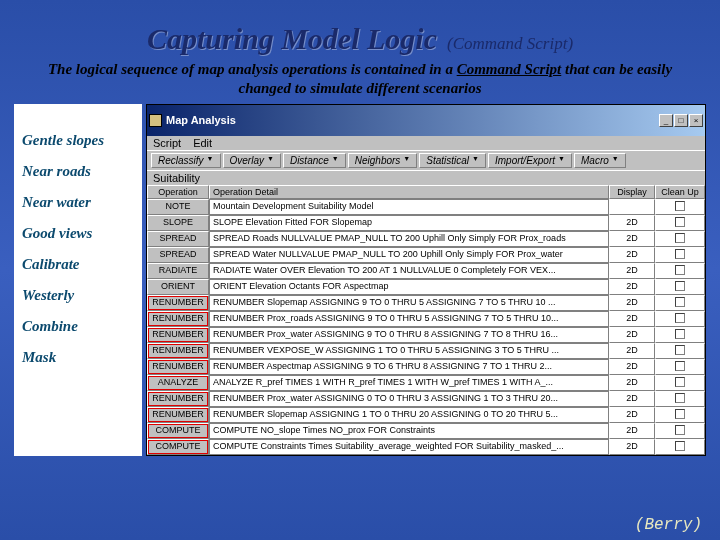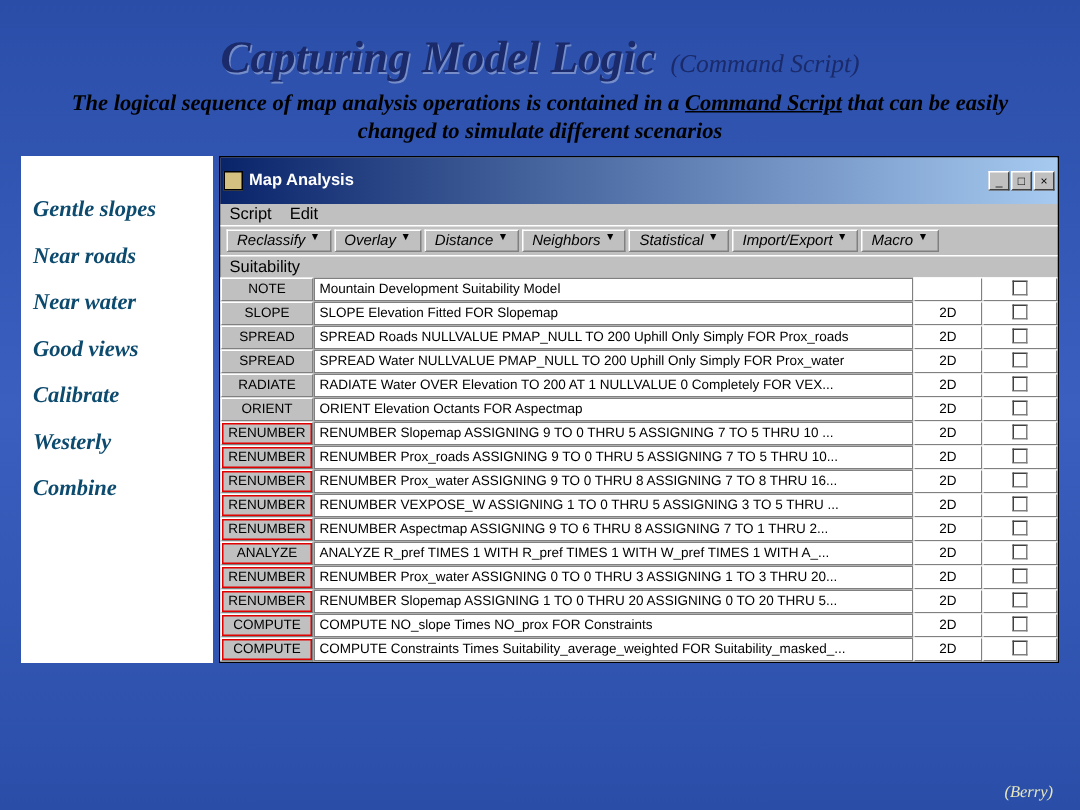--- a/index.html
+++ b/index.html
@@ -35,21 +35,21 @@
   .grid-hdr > div, .grid-row > div { border: 1px solid #808080; border-top-color: #fff; border-left-color: #fff; padding: 1px 3px; background: #c0c0c0; overflow: hidden; white-space: nowrap; }
   .grid-row > div:nth-child(2) { background: #fff; border: 1px solid #808080; }
   .c-op   { width: 62px; text-align: center; }
   .c-det  { flex: 1; }
   .c-disp { width: 46px; text-align: center; }
   .c-cln  { width: 50px; text-align: center; }
   .grid-row .c-cln, .grid-row .c-disp { background: #fff; }
   .grid-row .c-disp { text-align: center; }
   .hl-red .c-op { box-shadow: inset 0 0 0 1px #e00000; }
   .cb { display:inline-block; width:10px; height:10px; border:1px solid #808080; border-top-color:#404040; border-left-color:#404040; background:#fff; }
-  .credit { position: absolute; right: 18px; bottom: 6px; font-style: italic; font-size: 11px; color: #e8e8c0; }
+  .credit { position: absolute; right: 18px; bottom: 6px; font-style: italic; font-size: 16px; color: #e8e8c0; font-family: Liberation Mono, monospace; }
   .grid-body { background:#fff; }
 </style>
 </head>
 <body>
 
 <div class="title">
   <span class="title-main">Capturing Model Logic</span>
   <span class="title-sub">(Command Script)</span>
 </div>
 <div class="desc">
@@ -58,20 +58,21 @@
 
 <div class="content">
   <div class="labels" id="labels">
       <div>Gentle slopes</div>
       <div>Near roads</div>
       <div>Near water</div>
       <div>Good views</div>
       <div>Calibrate</div>
       <div>Westerly</div>
       <div>Combine</div>
+      <div>Mask</div>
     </div>
 
   <div class="win">
     <div class="titlebar">
       <div class="tb-icon"></div>
       <div class="tb-title">Map Analysis</div>
       <div class="tb-btn">_</div>
       <div class="tb-btn">□</div>
       <div class="tb-btn">×</div>
     </div>
@@ -100,20 +101,26 @@
         <div class="tbtn">
           <span>Import/Export</span>
           <span class="dd">▼</span>
         </div>
         <div class="tbtn">
           <span>Macro</span>
           <span class="dd">▼</span>
         </div>
       </div>
     <div class="panel-title">Suitability</div>
+    <div class="grid-hdr">
+      <div class="c-op">Operation</div>
+      <div class="c-det">Operation Detail</div>
+      <div class="c-disp">Display</div>
+      <div class="c-cln">Clean Up</div>
+    </div>
     <div class="grid-body" id="grid-body">
         <div class="grid-row">
           <div class="c-op">NOTE</div>
           <div class="c-det">Mountain Development Suitability Model</div>
           <div class="c-disp"></div>
           <div class="c-cln"><span class="cb"></span></div>
         </div>
         <div class="grid-row">
           <div class="c-op">SLOPE</div>
           <div class="c-det">SLOPE Elevation Fitted FOR Slopemap</div>

